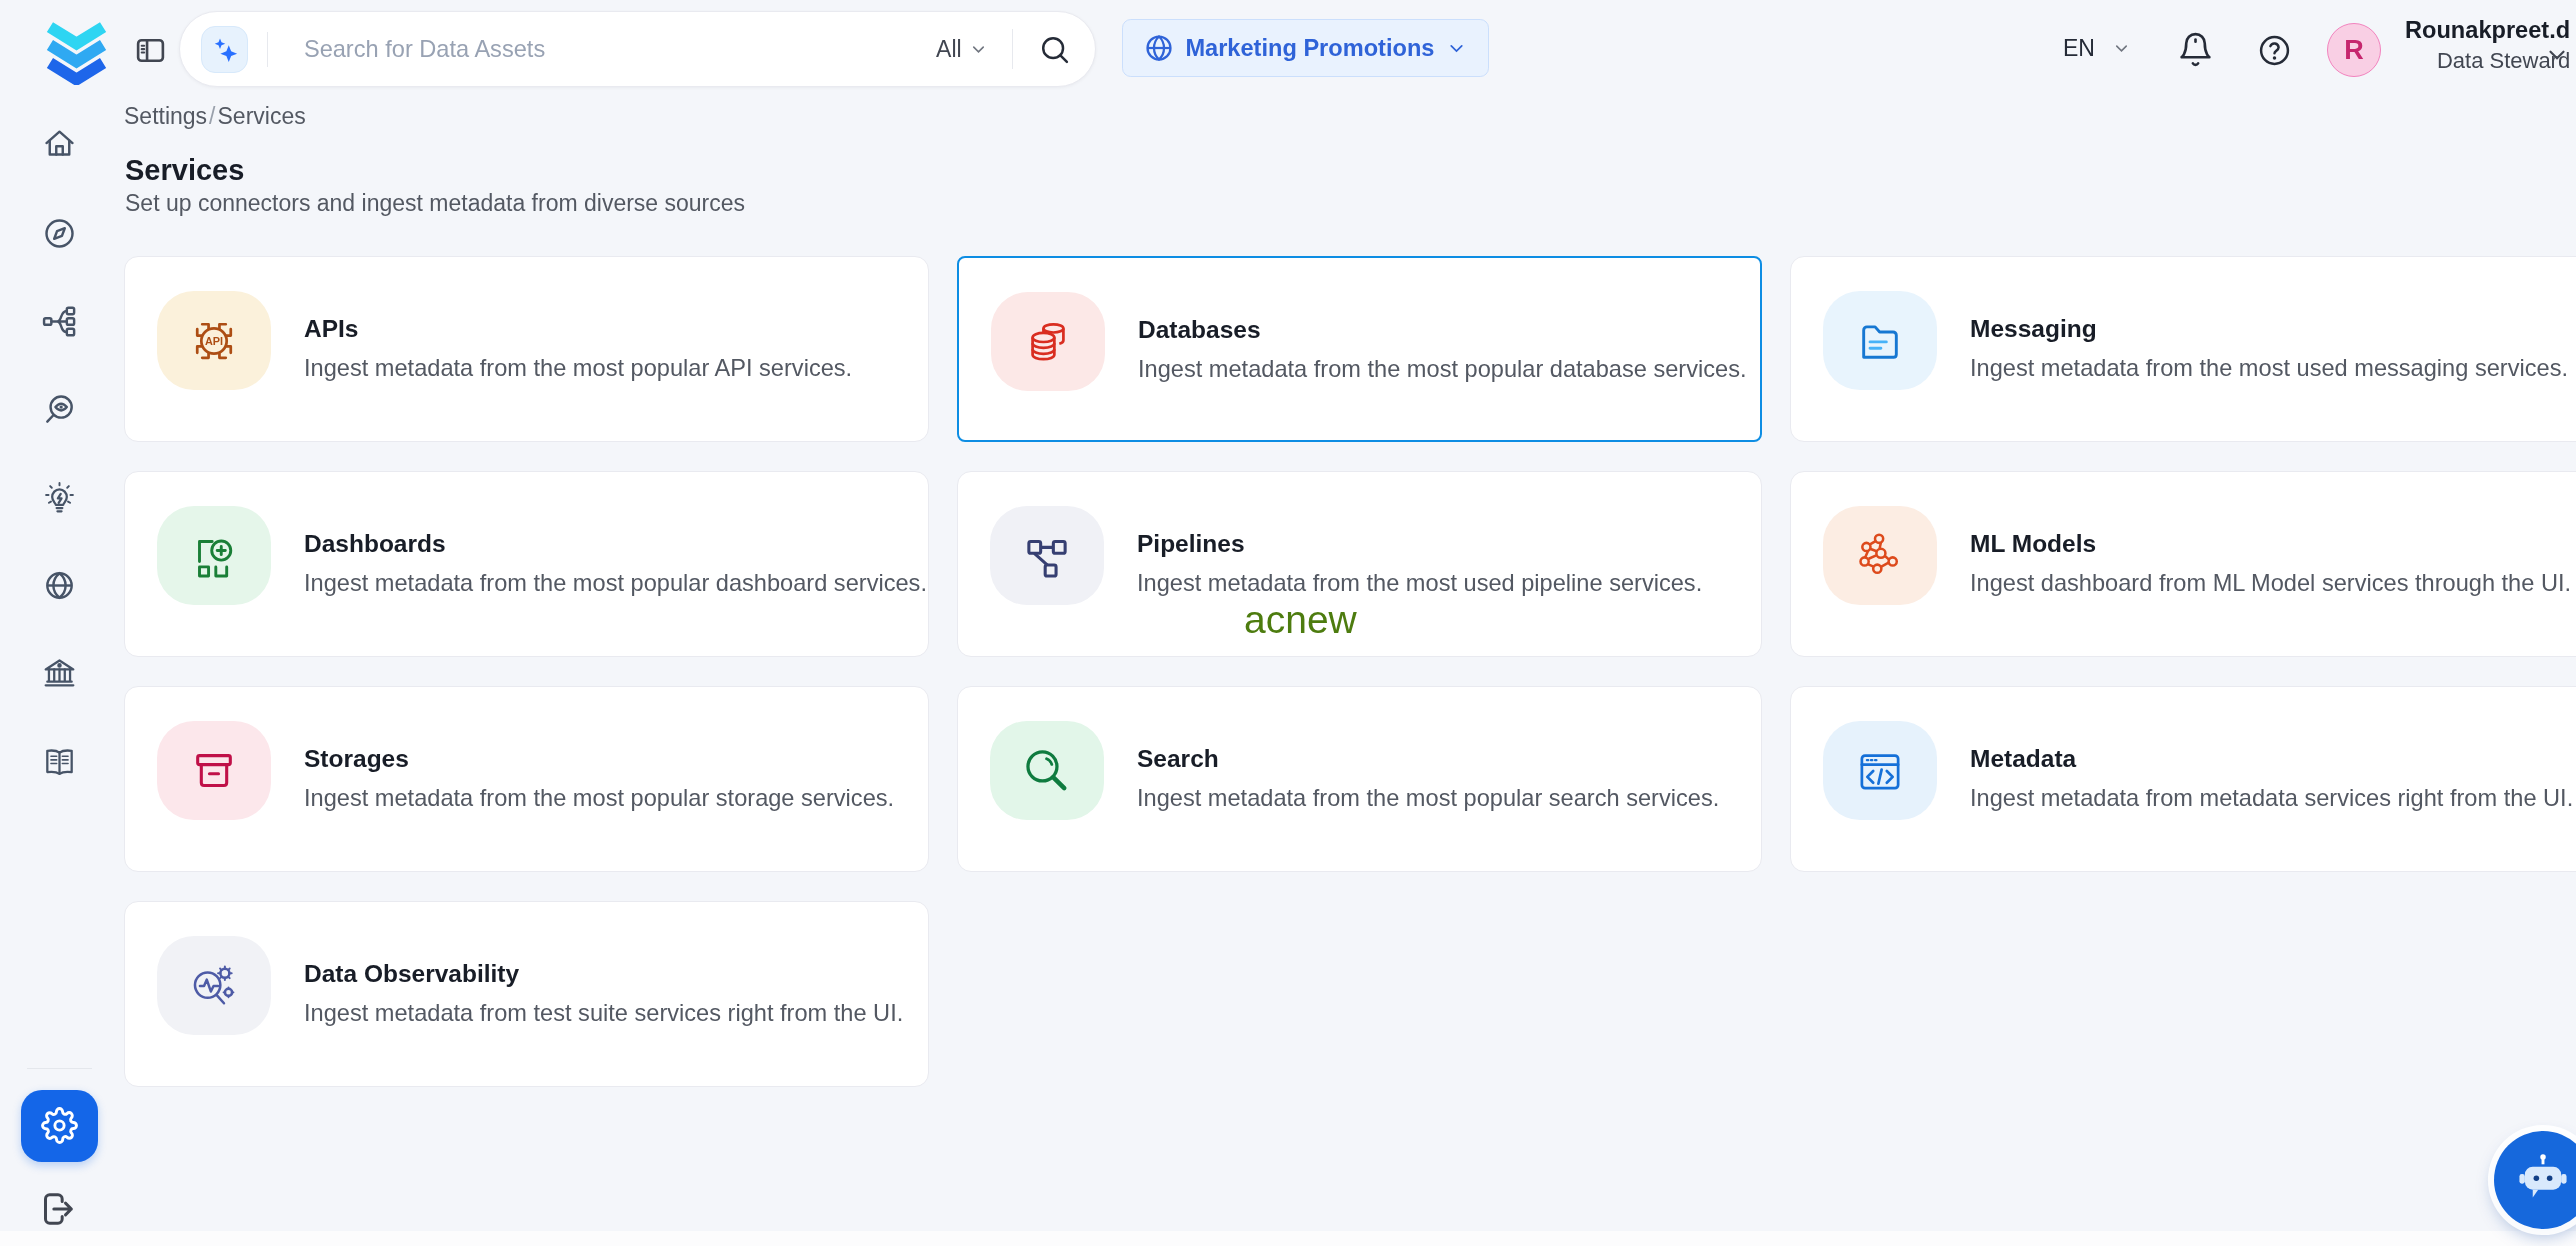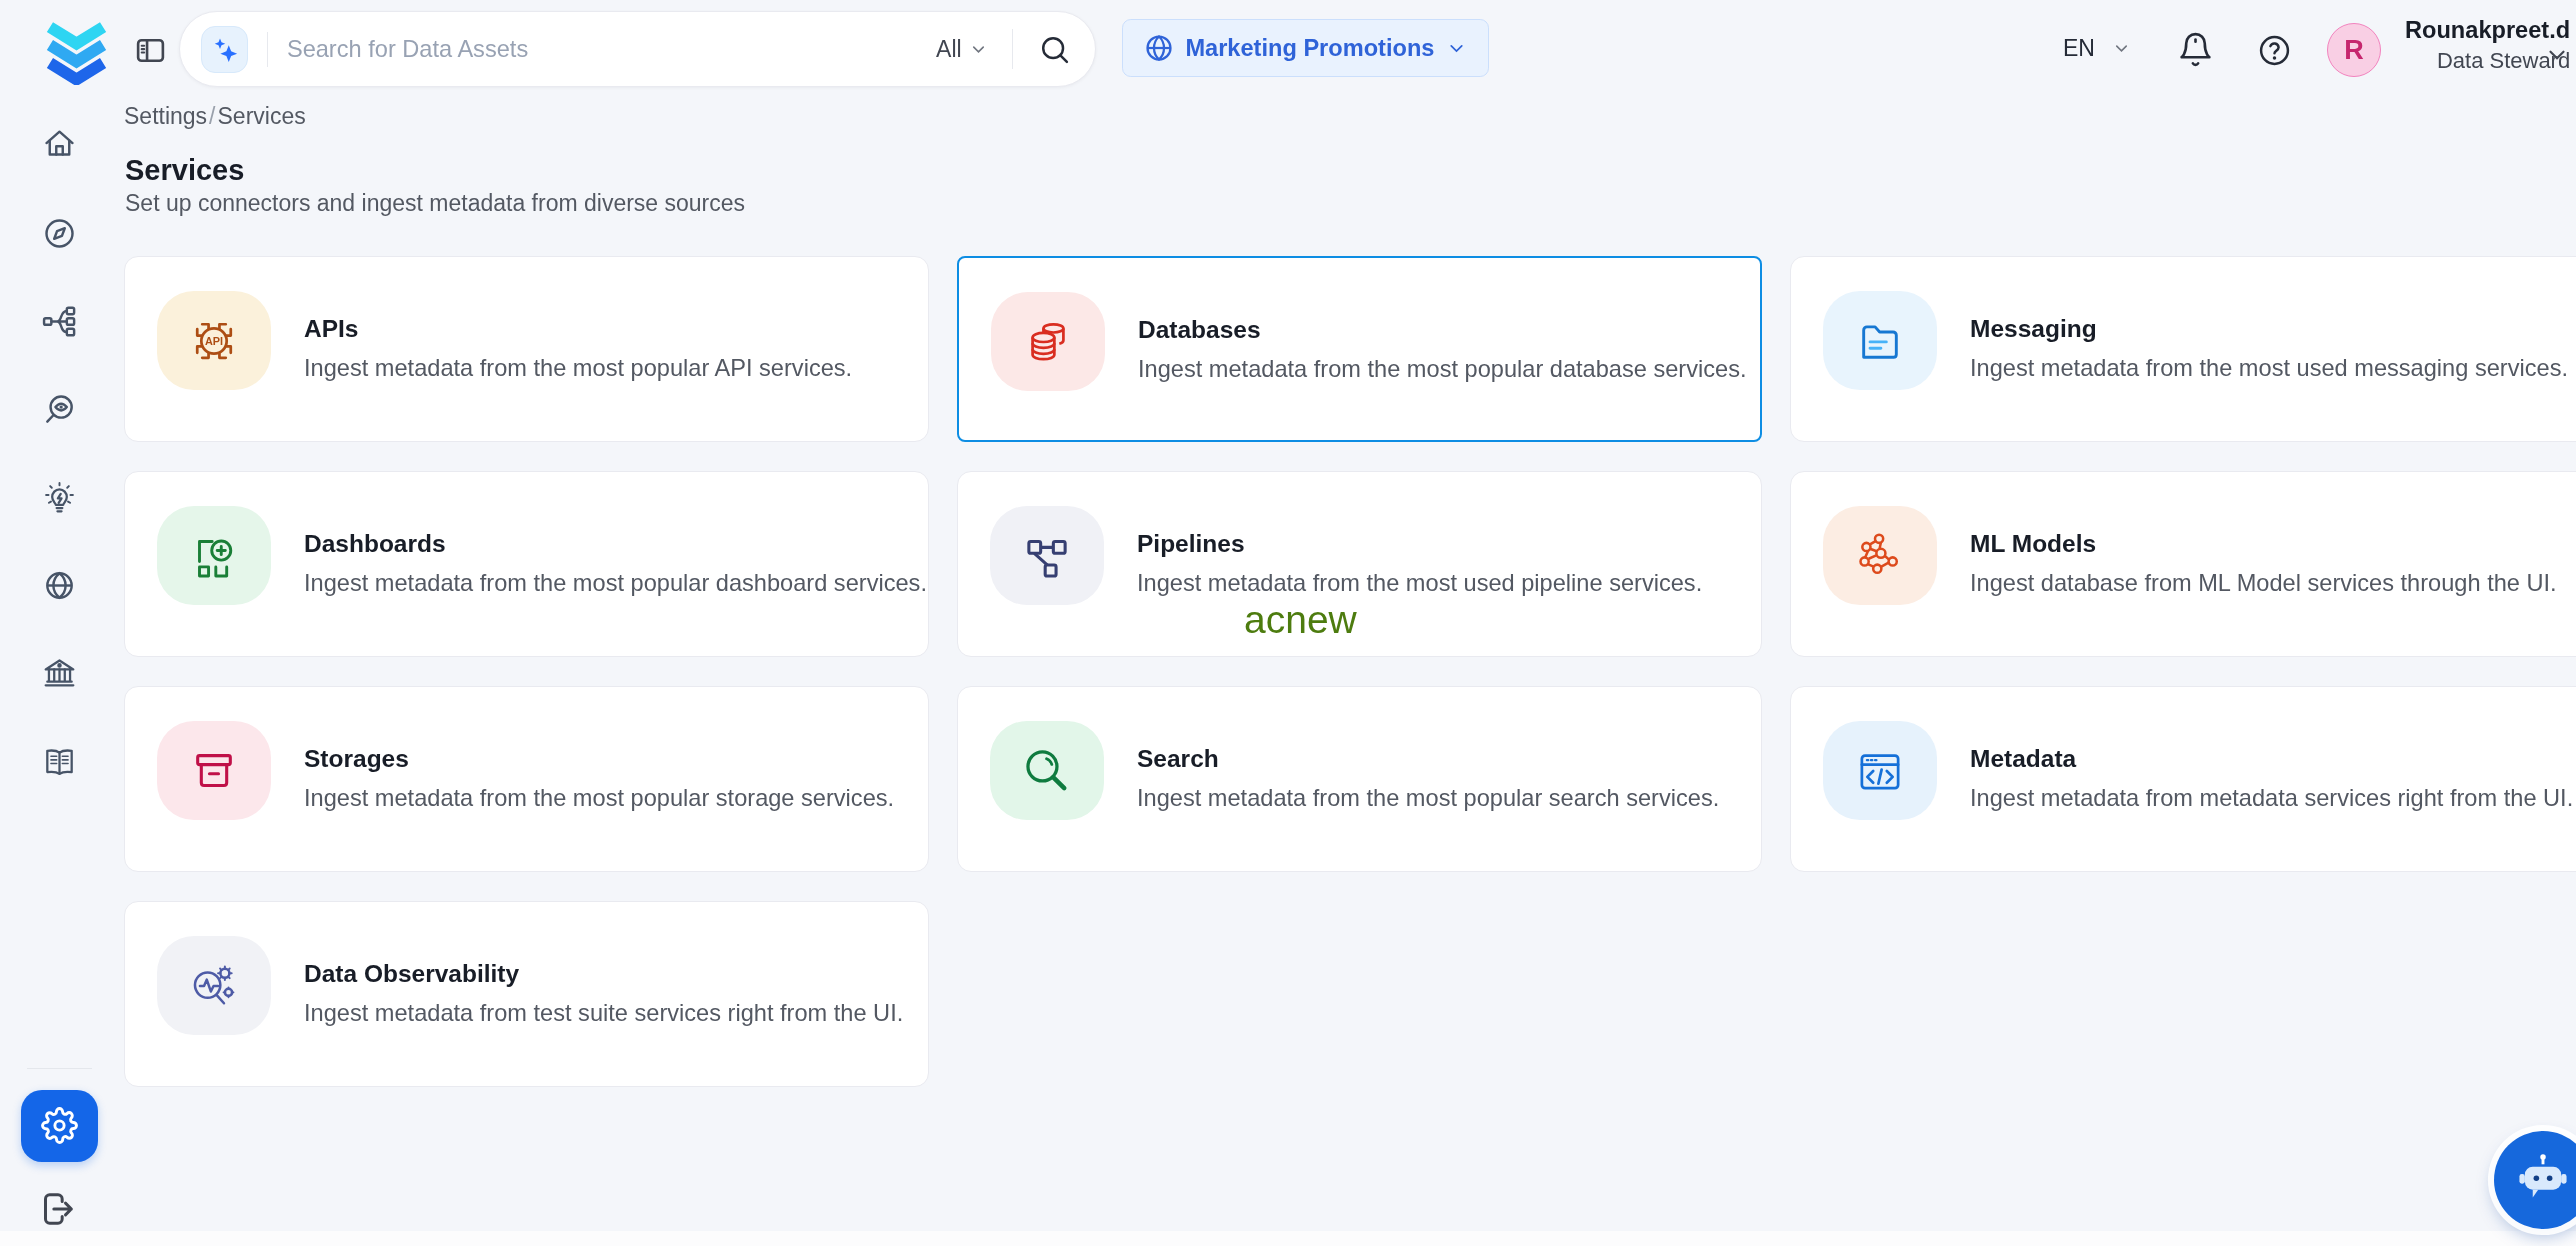--- a/index.html
+++ b/index.html
@@ -9,21 +9,21 @@
 
   
   .logo { position:absolute; left:39px; top:13px; width:75px; height:72px; cursor:pointer; }
   .toggle-btn { position:absolute; left:133px; top:33px; width:37px; height:35px; background:none; border:none; cursor:pointer; }
   .search-pill { position:absolute; left:179px; top:11.4px; width:917px; height:76px; background:#fff;
                  border:0.9px solid #E9EAF0; border-radius:39px; display:flex; align-items:center;
                  padding:0 24.5px 0 21px; box-shadow:0 0.9px 3.5px rgba(16,24,40,.05); }
   .ai-tile { width:47px; height:47px; border-radius:14px; background:#E7F2FD; border:0.9px solid #D7E9FB;
              display:flex; align-items:center; justify-content:center; flex:none; cursor:pointer; }
   .vdiv { width:0.9px; height:35px; background:#E7E9EE; margin-left:19px; flex:none; }
-  .search-input { flex:1; margin-left:19px; border:none; outline:none; background:transparent;
+  .search-input { flex:1; margin-left:36px; border:none; outline:none; background:transparent;
                   font-size:23.6px; color:#414651; font-family:inherit; min-width:44px; }
   .search-input::placeholder { color:#98A2B3; }
   .scope { display:flex; align-items:center; gap:7px; font-size:23px; color:#414651; cursor:pointer; flex:none; }
   .vdiv2 { width:0.9px; height:40px; background:#E7E9EE; margin:0 24.5px; flex:none; }
   .mag-btn { background:none; border:none; width:33px; height:33px; cursor:pointer; flex:none; }
 
   .domain-pill { position:absolute; left:1122px; top:19px; height:58px; background:#E9F2FE;
                  border:0.9px solid #CBDFFC; border-radius:8.8px; display:flex; align-items:center;
                  gap:11.4px; padding:0 21px; cursor:pointer; }
   .domain-pill .dlabel { font-size:23.6px; font-weight:600; color:#2F63D8; }
@@ -349,21 +349,21 @@
           <path d="M21 24l8 3 M33 17l-1.5 7 M19.5 35l9-4 M18.5 41l7 3 M37.5 32l4.5 4 M33 44l9-5 M19 26l-3.5 8 M28 15l-7.5 4.5"></path>
           <circle cx="17" cy="22" r="4.5"></circle>
             <circle cx="31" cy="13" r="4.5"></circle>
             <circle cx="33" cy="29" r="5"></circle>
           <circle cx="15" cy="38" r="4.5"></circle>
             <circle cx="29" cy="46" r="4.5"></circle>
             <circle cx="46" cy="38" r="4.5"></circle>
         </svg>
       </div>
       <div class="svc-title">ML Models</div>
-      <div class="svc-desc">Ingest database from ML Model services through the UI.</div>
+      <div class="svc-desc">Ingest dashboard from ML Model services through the UI.</div>
     </div>
 
     <div class="svc-card">
       <div class="tile t-storages">
         <svg viewBox="0 0 64 64" width="58" height="58" fill="none" stroke="currentColor" stroke-width="3.4" stroke-linecap="round">
           <rect x="14" y="15" width="36" height="10" rx="2"></rect>
           <path d="M18 25v20c0 1.7 1.3 3 3 3h22c1.7 0 3-1.3 3-3V25"></path>
           <path d="M27 35h10"></path>
         </svg>
       </div>

